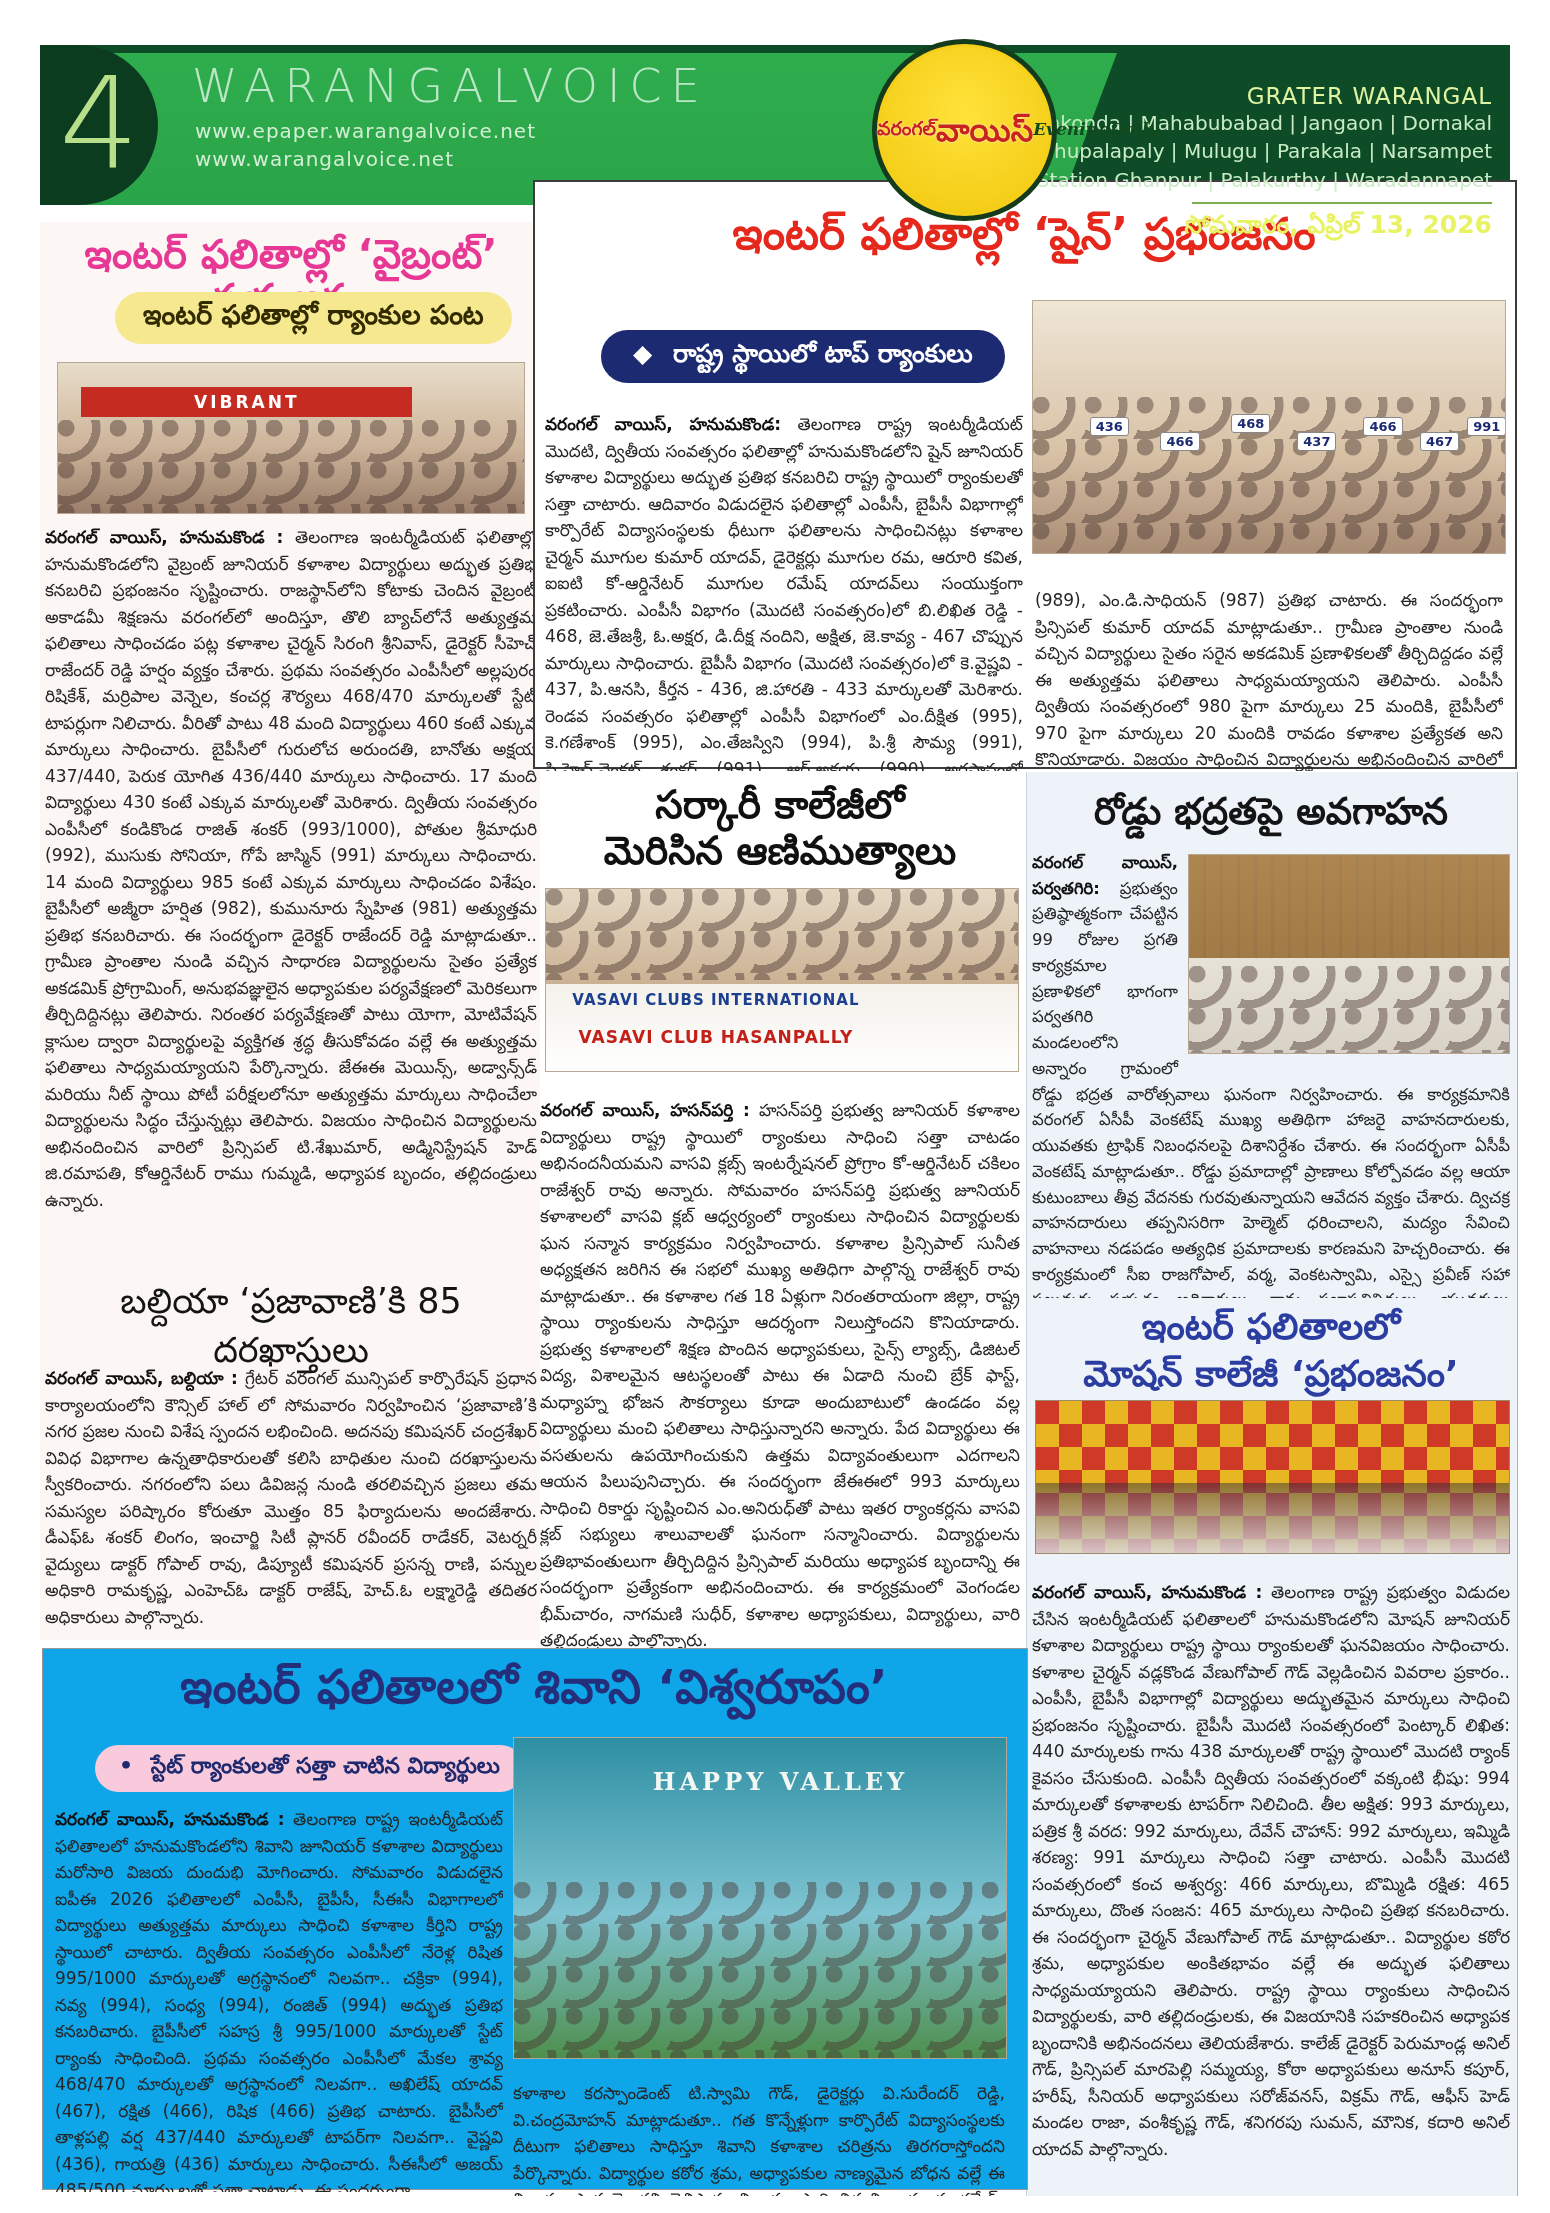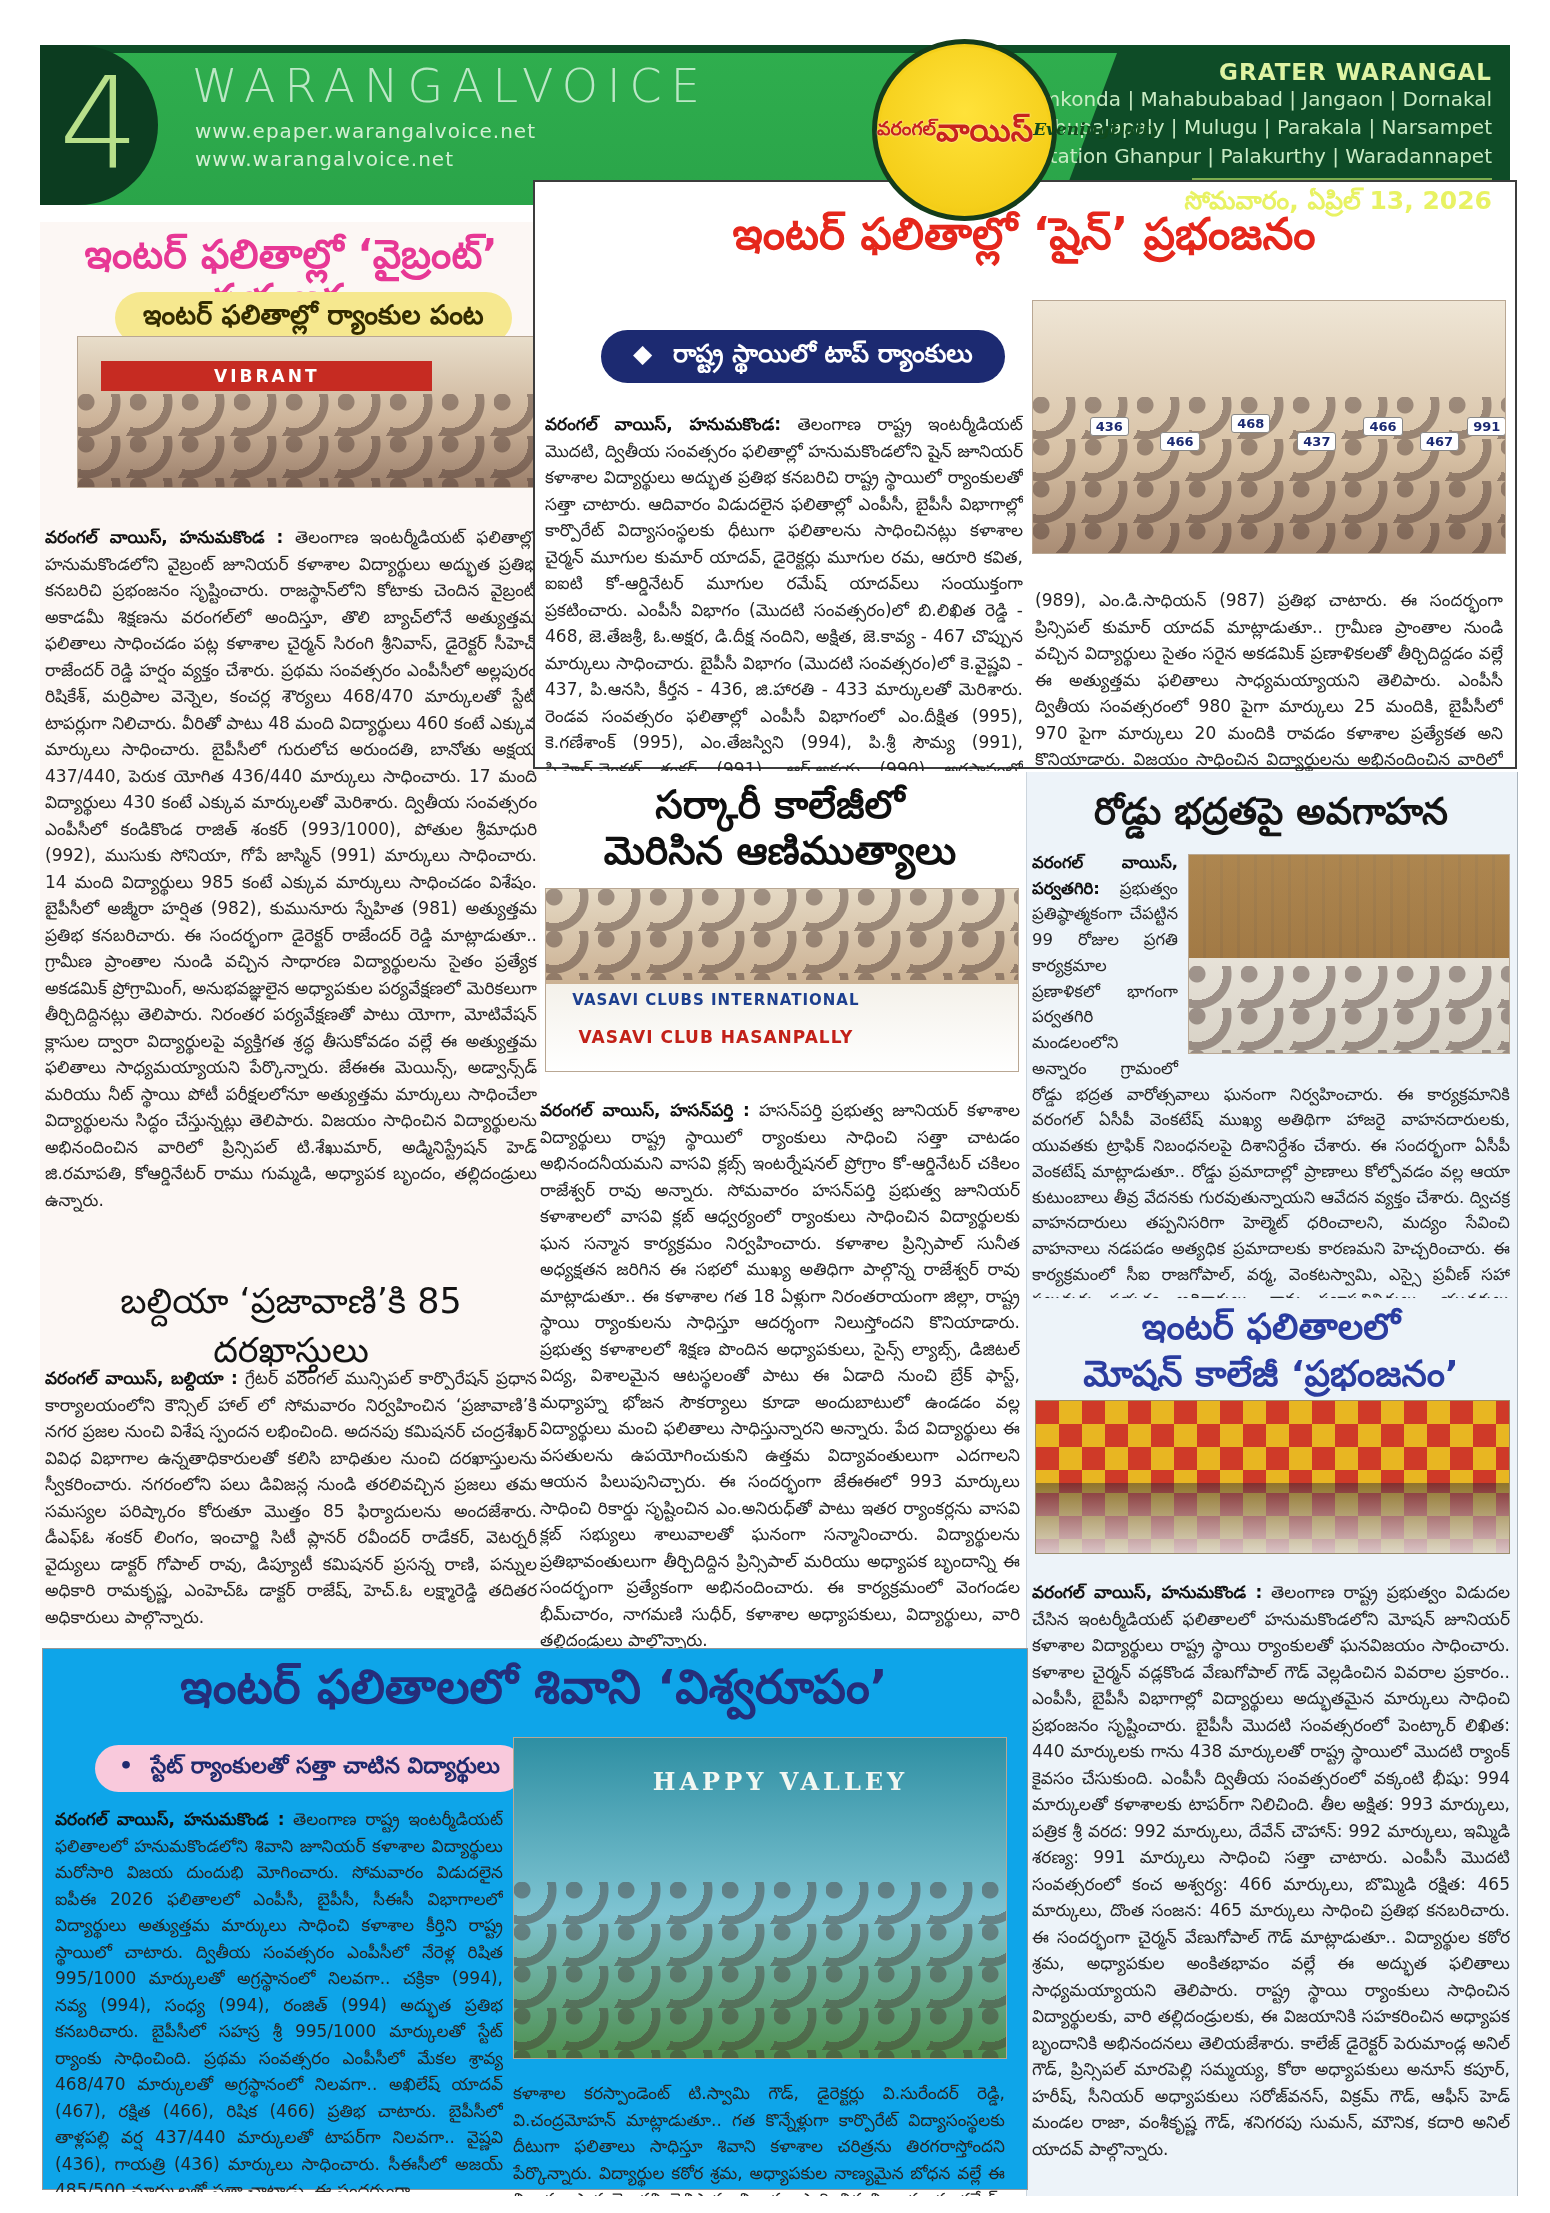--- a/index.html
+++ b/index.html
@@ -14,21 +14,21 @@
   .hdr-right{position:absolute;left:1020px;top:0;width:450px;height:160px;background:#0e4c27;
        clip-path:polygon(60px 0,100% 0,100% 100%,0 100%);}
   .n4box{position:absolute;left:0;top:0;width:118px;height:160px;background:#0c3c20;
        border-radius:0 80px 80px 0;display:flex;align-items:center;justify-content:center;}
   .n4{font-size:126px;font-weight:100;color:#b8e08a;line-height:1;font-family:"DejaVu Sans",sans-serif;}
   .masthead{position:absolute;left:152px;top:14px;font-size:46px;font-weight:300;color:#bce7c6;
        letter-spacing:9px;}
   .hdr-url{position:absolute;left:155px;font-size:20px;color:#d4efd4;letter-spacing:1px;}
   .url1{top:74px;} .url2{top:102px;}
   .hdr-rtext{position:absolute;right:18px;top:14px;text-align:right;z-index:2;}
-  .region-title{font-size:23px;font-weight:bold;color:#dff3a3;letter-spacing:1px;}
+  .region-title{font-size:23px;font-weight:normal;color:#dff3a3;letter-spacing:1px;margin-top:24px;}
   .cities{font-size:20px;color:#c9ecc4;line-height:1.42;}
   .date-rule{margin:8px 0 6px auto;width:300px;height:2px;background:#7fae4f;}
   .pubdate{font-size:25px;font-weight:bold;color:#e8f263;}
 
   
   .logo{position:absolute;left:832px;top:-6px;width:175px;height:172px;border-radius:50%;
         background:radial-gradient(circle at 50% 40%,#ffe23a 0%,#f5cf1a 70%,#e3b908 100%);
         border:5px solid #143c1c;z-index:3;display:flex;flex-direction:row;align-items:center;
         justify-content:flex-start;box-shadow:0 0 0 3px #f5cf1a inset;}
   .logo-temple{width:58px;height:32px;margin-top:10px;border-radius:6px 6px 0 0;
@@ -46,21 +46,21 @@
   .crowd{position:absolute;left:0;right:0;bottom:0;height:62%;opacity:.8;
          background:repeating-radial-gradient(circle at 8px 8px,rgba(70,50,45,.55) 0 8px,transparent 9px 26px);
          background-size:52px 42px;}
 
   
   .leftcol-bg{position:absolute;left:40px;top:222px;width:500px;height:1418px;background:#fcf7f4;}
   .h-pink{position:absolute;left:45px;top:232px;width:492px;text-align:center;
           font-size:40px;font-weight:bold;color:#e73895;line-height:1.1;}
   .pill-yellow{position:absolute;left:115px;top:292px;background:#f6e88f;border-radius:30px;
           padding:7px 28px;font-size:27px;font-weight:bold;color:#332b00;}
-  #photo-vibrant{left:57px;top:336px;width:466px;height:150px;margin-left:20px;}
+  #photo-vibrant{left:57px;top:362px;width:466px;height:150px;}
   .banner-red{position:absolute;left:5%;top:16%;right:24%;height:30px;background:#c62b22;color:#fff;
           font-weight:bold;text-align:center;line-height:30px;letter-spacing:3px;font-size:17px;}
   #vibrant-body{left:45px;top:507px;width:492px;height:748px;}
   .h-black1{position:absolute;left:45px;top:1281px;width:492px;text-align:center;
           font-size:35px;font-weight:normal;color:#141414;}
   #baldia-body{left:45px;top:1348px;width:492px;height:290px;}
 
   
   .shine-box{position:absolute;left:533px;top:180px;width:980px;height:585px;border:2px solid #3c3c3c;
           background:#ffffff;}

